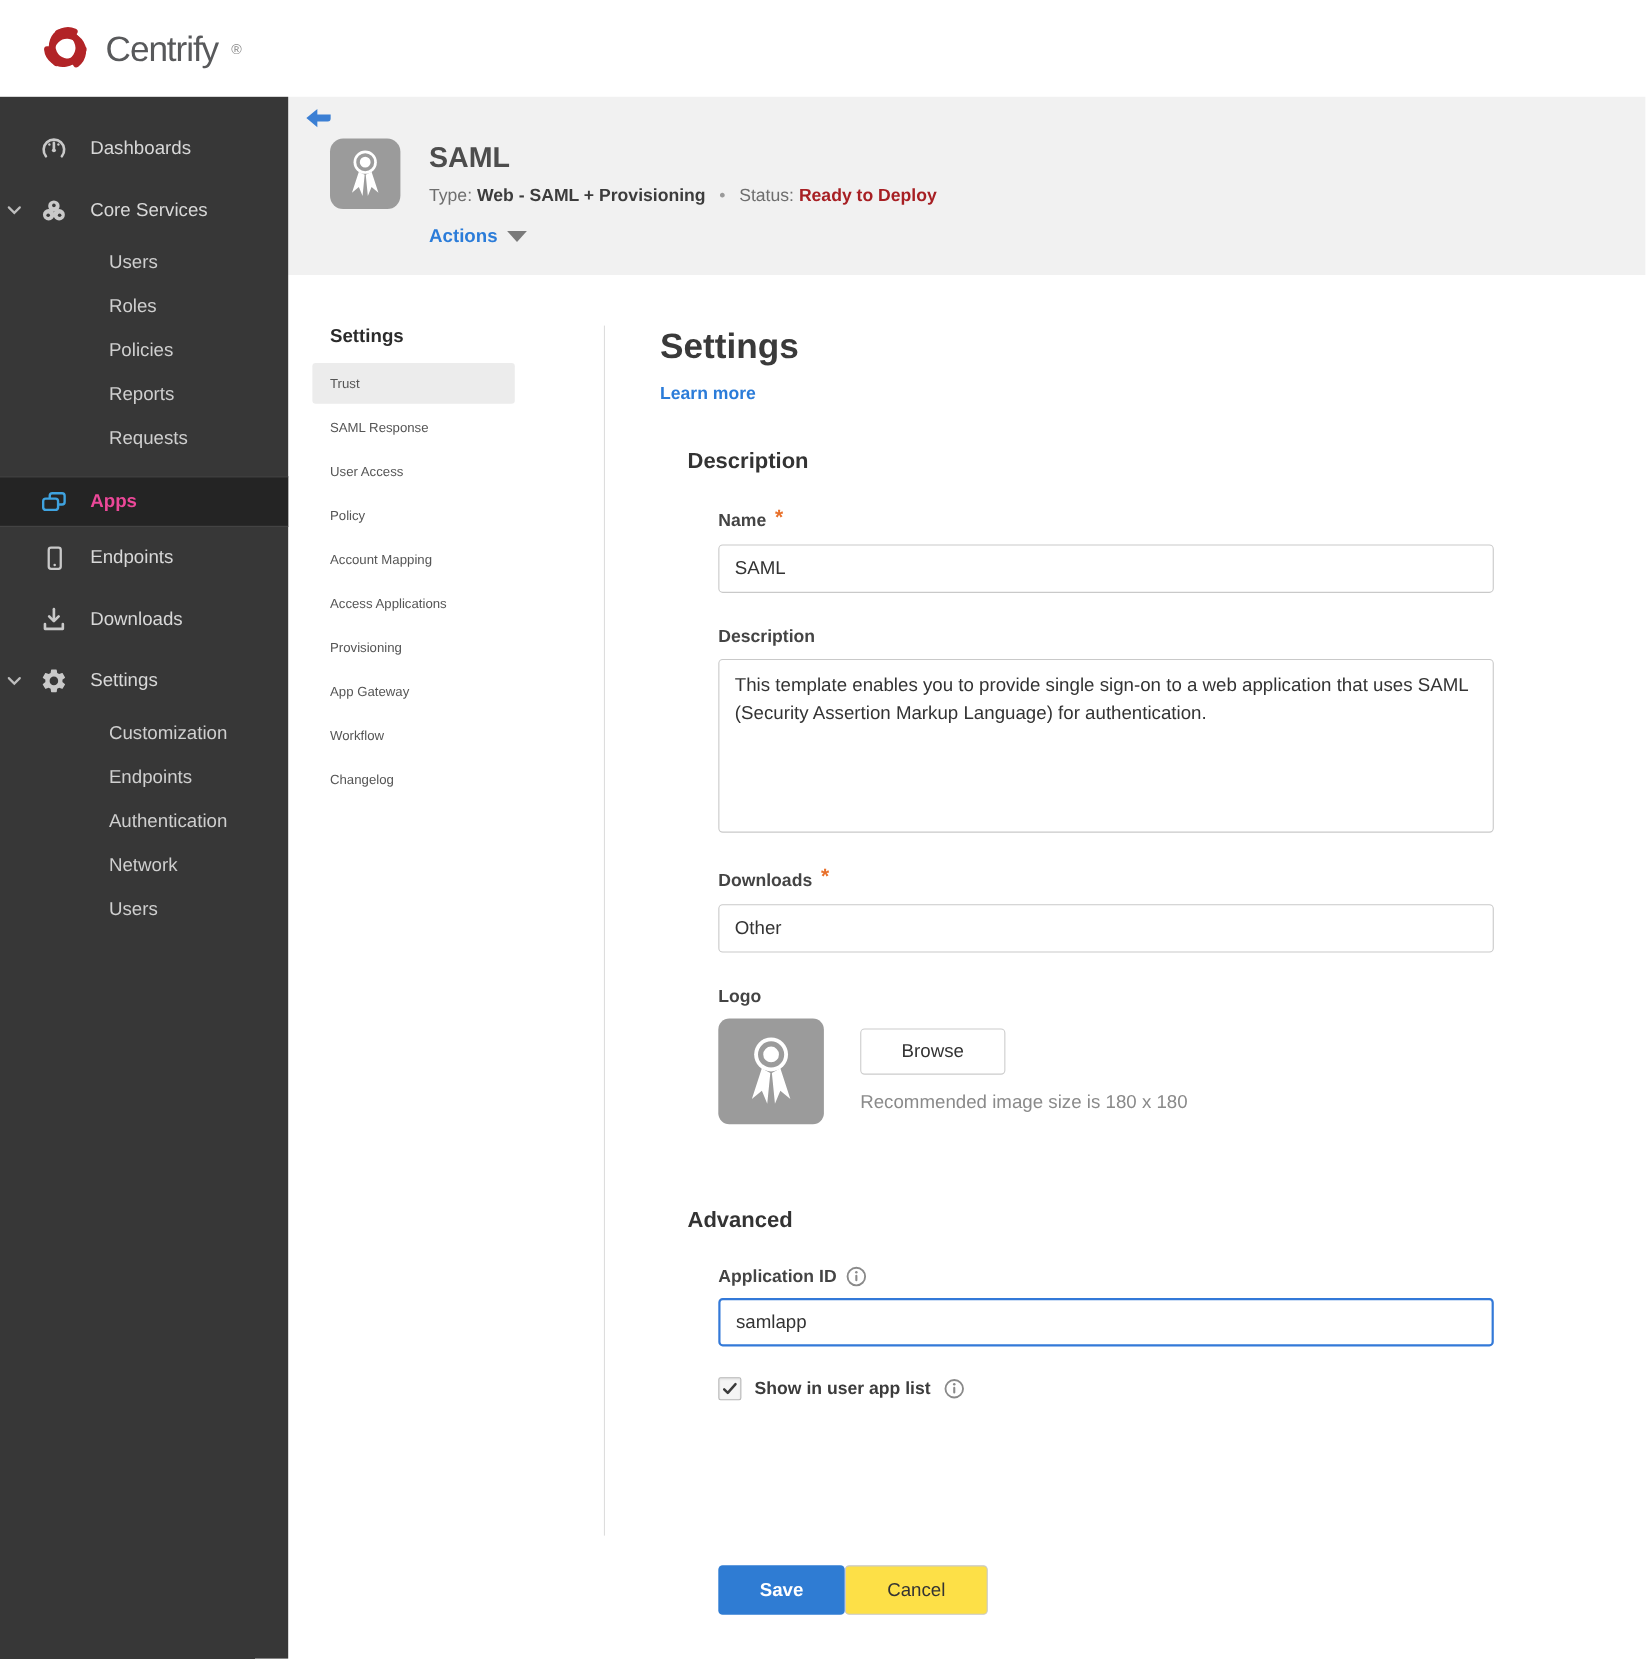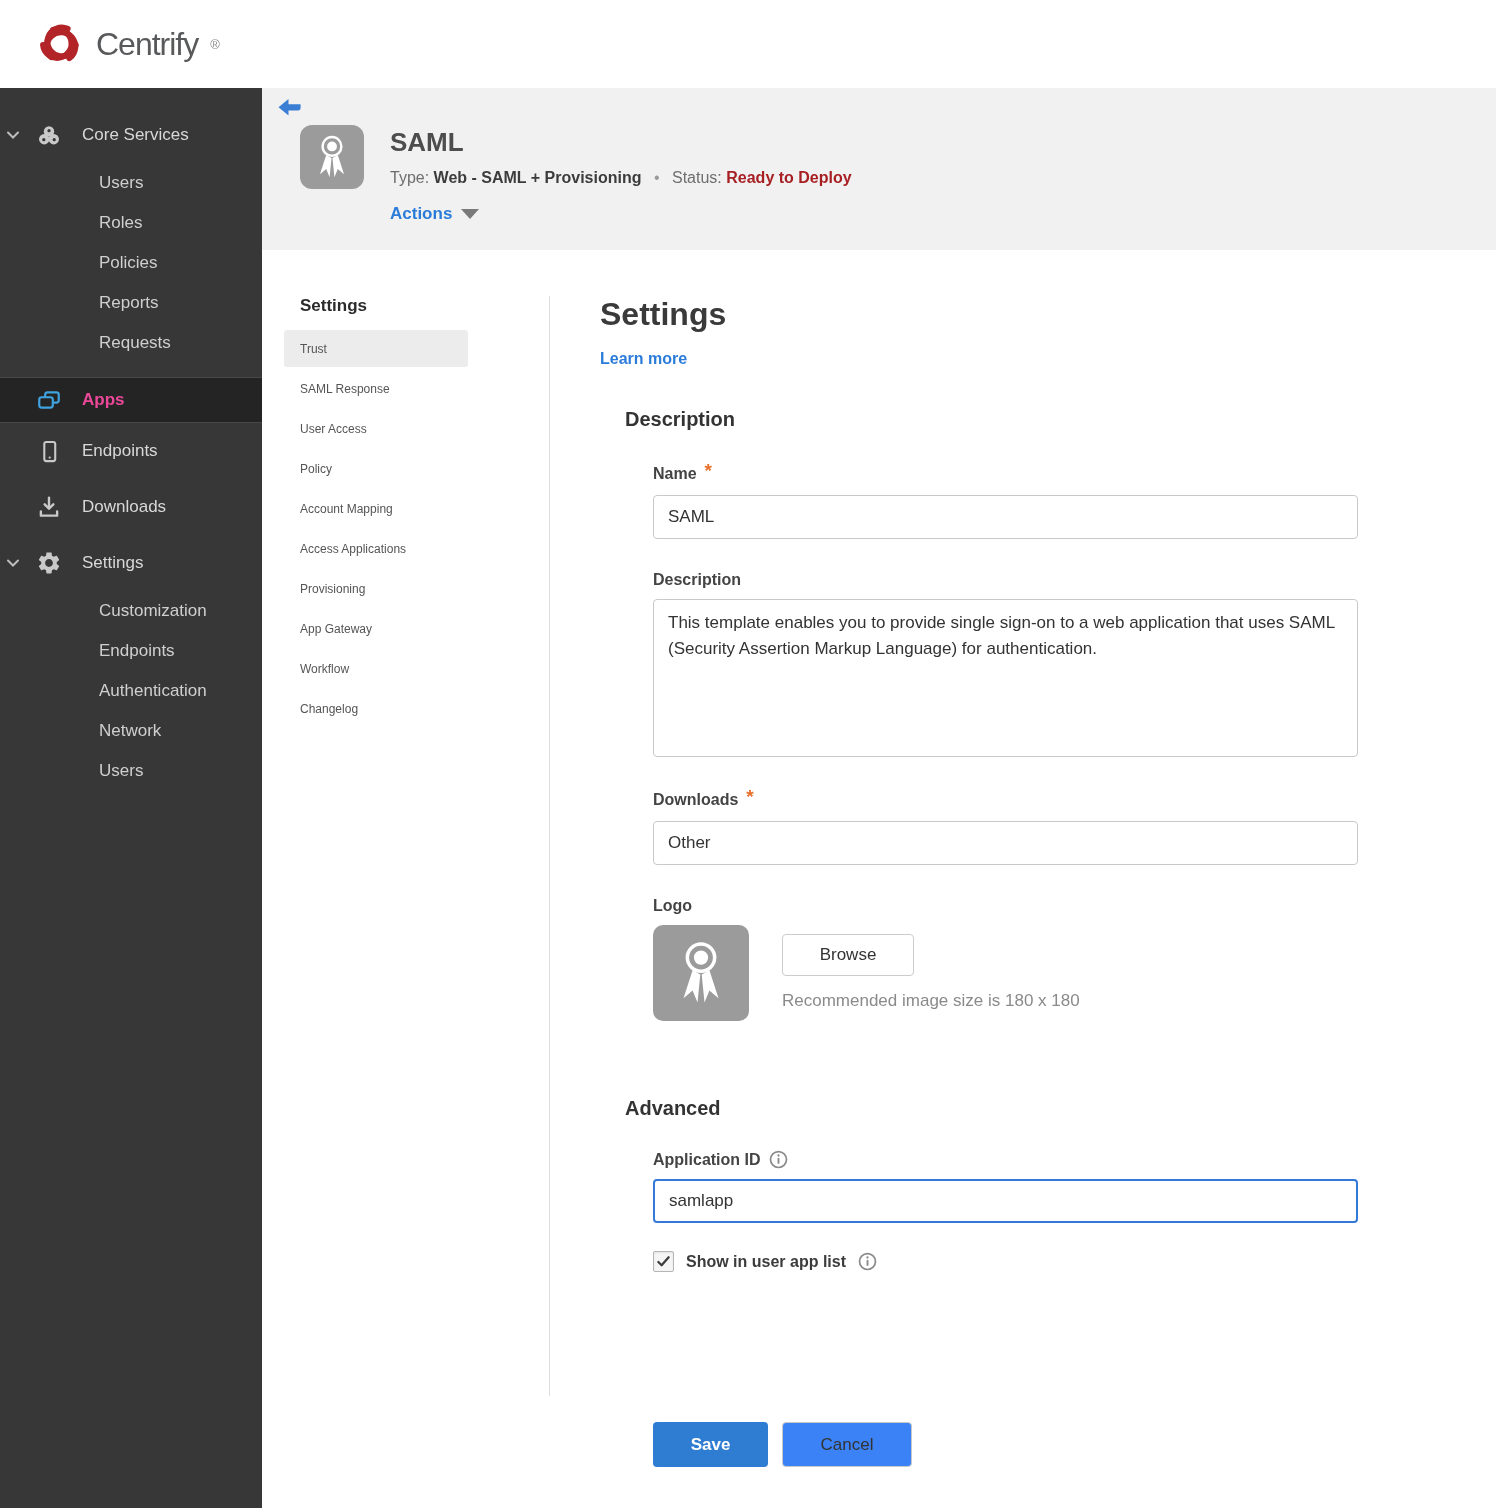--- a/index.html
+++ b/index.html
@@ -67,23 +67,23 @@
   .logo-row { display: flex; margin-top: 10px; }
   .logo-box { width: 96px; height: 96px; border-radius: 10px; background: #9b9b9b; display: flex; align-items: center; justify-content: center; flex-shrink: 0; }
   .logo-right { margin-left: 33px; padding-top: 9px; }
   .browse-btn { width: 132px; height: 42px; background: #ffffff; border: 1px solid #cccccc; border-radius: 4px; font-size: 17px; color: #333333; cursor: pointer; font-family: "Liberation Sans", "DejaVu Sans", sans-serif; }
   .logo-hint { margin-top: 15px; font-size: 17px; color: #8a8a8a; }
   .checkbox-row { display: flex; align-items: center; margin-top: 28px; gap: 12px; }
   .checkbox { width: 21px; height: 21px; background: #f5f5f5; border: 1px solid #b5b5b5; border-radius: 2px; box-shadow: inset 0 1px 2px rgba(0,0,0,.08); display: flex; align-items: center; justify-content: center; cursor: pointer; }
   .checkbox svg { width: 15px; height: 15px; color: #3c3c3c; }
   .cb-label { font-size: 16px; font-weight: 700; color: #3c3c3c; }
   .info-icon { width: 19px; height: 19px; display: inline-block; }
-  .btn-row { margin-top: 150px; display: flex; gap: 14px; }
+  .btn-row { margin-top: 150px; display: flex; gap: 0; }
   .save-btn { width: 115px; height: 45px; background: #2f7cd3; border: none; border-radius: 4px; color: #ffffff; font-size: 17px; font-weight: 700; cursor: pointer; font-family: "Liberation Sans", "DejaVu Sans", sans-serif; }
-  .cancel-btn { width: 130px; height: 45px; background: #3b82f6; border: 1px solid #c9c9c9; border-radius: 4px; color: #333333; font-size: 17px; cursor: pointer; font-family: "Liberation Sans", "DejaVu Sans", sans-serif; }
+  .cancel-btn { width: 130px; height: 45px; background: #fde047; border: 1px solid #c9c9c9; border-radius: 4px; color: #333333; font-size: 17px; cursor: pointer; font-family: "Liberation Sans", "DejaVu Sans", sans-serif; }
   svg { display: block; }
 </style>
 </head>
 <body>
 
 <div class="topbar">
   <div class="brand">
     <span>
       <svg width="52" height="52" viewBox="0 0 48 48" fill="none" stroke="#b22427" stroke-width="5.6" stroke-linecap="round">
         <g>
@@ -95,20 +95,32 @@
     </span>
     <span class="brand-name">Centrify</span>
     <span class="brand-reg">®</span>
   </div>
 </div>
 
 <div class="shell">
 
   <nav class="sidebar">
 
+    <div class="nav-row">
+      <span class="icon">
+        <svg width="26" height="26" viewBox="0 0 24 24" fill="none" stroke="currentColor" stroke-width="2.2">
+          <path d="M5.3 18.5a8.6 8.6 0 1 1 13.4 0" stroke-linecap="round"></path>
+          <circle cx="12" cy="13.5" r="1.7" fill="currentColor" stroke="none"></circle>
+          <path d="M12 11.6 V7.2" stroke-linecap="round"></path>
+          <circle cx="8.2" cy="8.6" r="1" fill="currentColor" stroke="none"></circle>
+          <circle cx="15.8" cy="8.6" r="1" fill="currentColor" stroke="none"></circle>
+        </svg>
+      </span>
+      <span class="lbl">Dashboards</span>
+    </div>
 
     <div class="nav-row">
       <span class="chev">
         <svg width="16" height="16" viewBox="0 0 16 16" fill="none" stroke="currentColor" stroke-width="2" stroke-linecap="round">
             <path d="M3 5.5 L8 10.5 L13 5.5"></path>
           </svg>
       </span>
       <span class="icon">
         <svg width="27" height="27" viewBox="0 0 24 24" fill="currentColor">
           <circle cx="12" cy="8.2" r="4.8"></circle>

